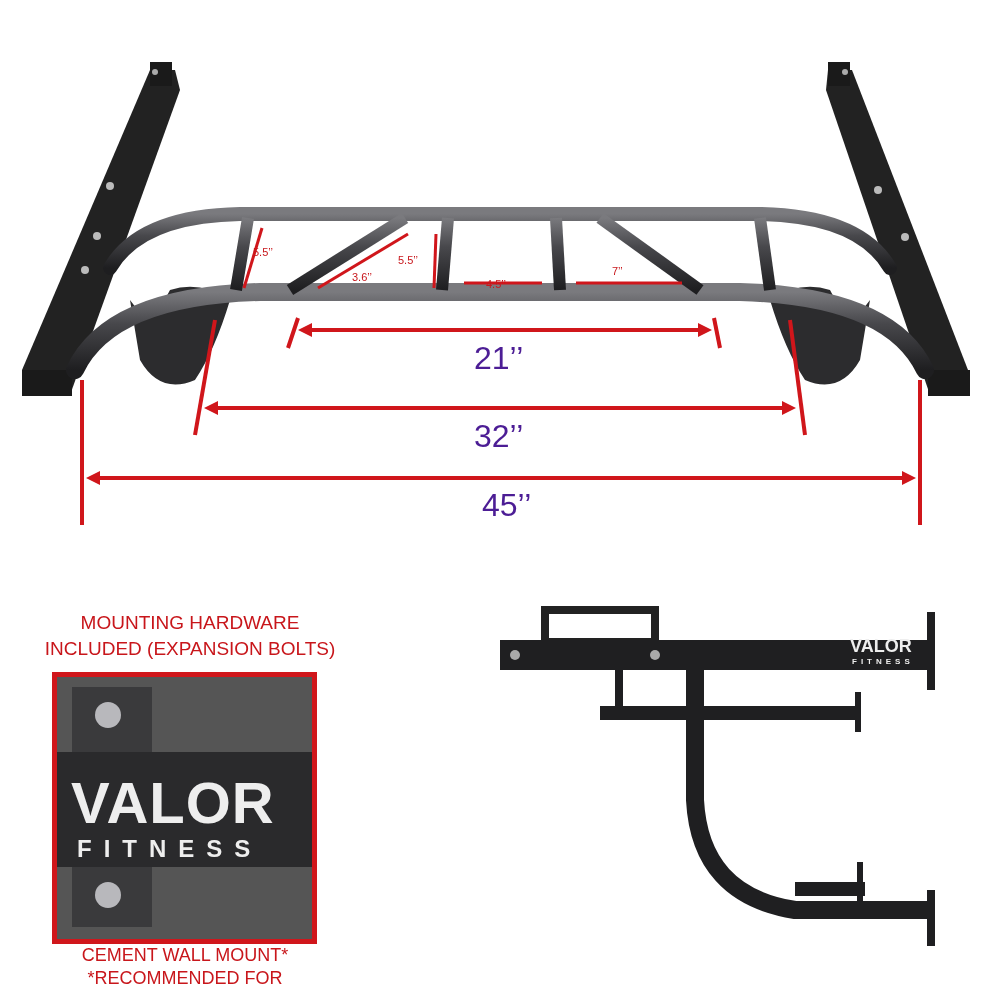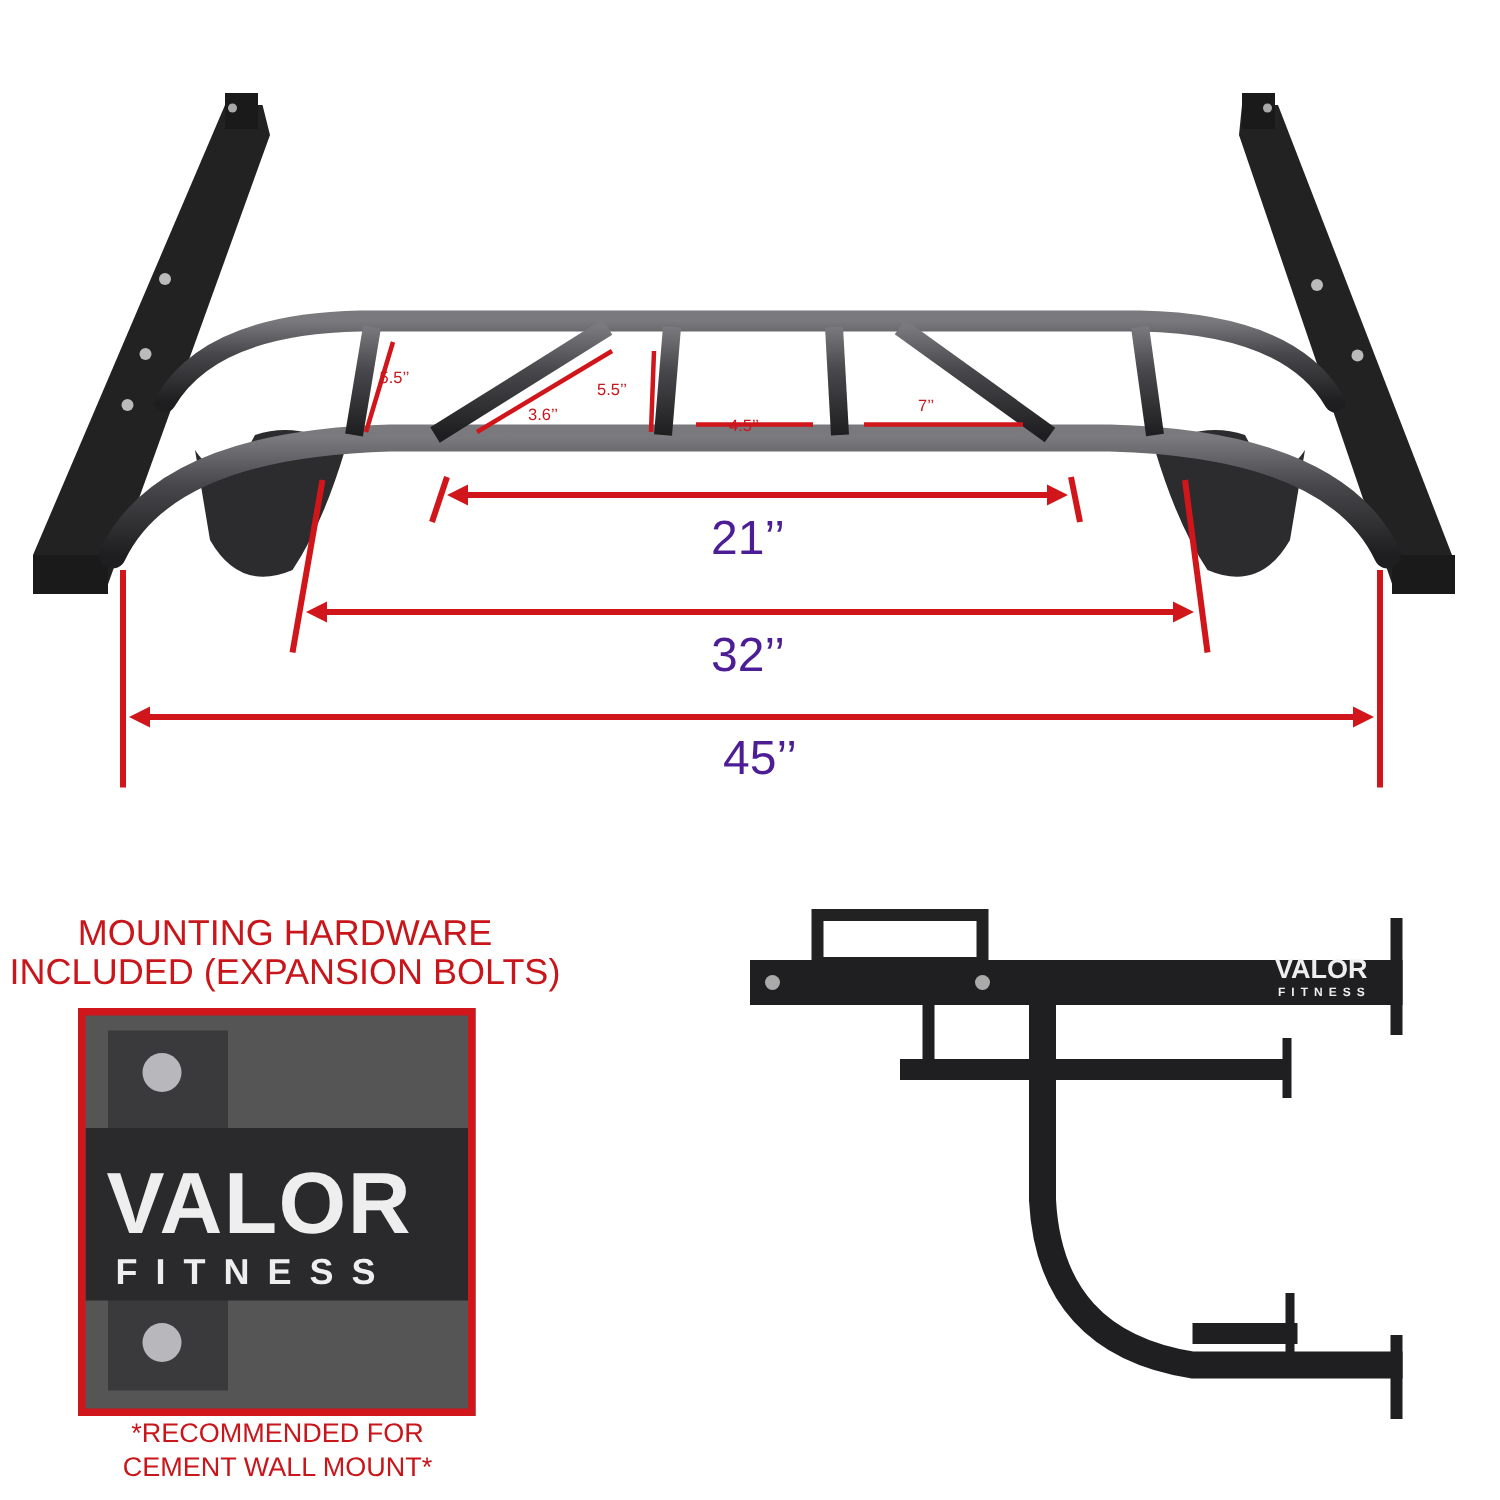--- a/index.html
+++ b/index.html
@@ -1,20 +1,20 @@
 <!DOCTYPE html>
 <html><head>
 <meta charset="utf-8">
 <style>
   html,body{margin:0;padding:0;background:#fff;}
   body{width:1000px;height:1000px;position:relative;overflow:hidden;font-family:"Liberation Sans",sans-serif;}
   .abs{position:absolute;}
   .dimlabel{position:absolute;font-size:32px;color:#4c1d95;}
   .smlabel{position:absolute;font-size:11px;color:#c8161b;}
-  .caption{position:absolute;text-align:center;color:#c8161b;font-size:24px;line-height:26px;}
+  .caption{position:absolute;text-align:center;color:#c8161b;font-size:19px;line-height:26px;}
   .inset{position:absolute;left:52px;top:672px;width:255px;height:262px;border:5px solid #d0161b;background:#555;overflow:hidden;}
 </style>
 </head>
 <body>
 
 <svg class="abs" style="left:0;top:0" width="1000" height="540" viewBox="0 0 1000 540">
   <defs>
     <linearGradient id="tube" x1="0" y1="0" x2="0" y2="1">
       <stop offset="0" stop-color="#7a7a7e"></stop>
         <stop offset="0.4" stop-color="#48484c"></stop>
@@ -94,22 +94,22 @@
 <div class="inset">
   <div class="abs" style="left:15px;top:10px;width:80px;height:240px;background:#3a3a3c;"></div>
   <div class="abs" style="left:38px;top:25px;width:26px;height:26px;border-radius:50%;background:#b8b8bc;"></div>
   <div class="abs" style="left:38px;top:205px;width:26px;height:26px;border-radius:50%;background:#b8b8bc;"></div>
   <div class="abs" style="left:0;top:75px;width:255px;height:115px;background:#2a2a2c;"></div>
   <div class="abs" style="left:14px;top:92px;font-size:58px;font-weight:bold;color:#eee;letter-spacing:1px;">VALOR</div>
   <div class="abs" style="left:20px;top:158px;font-size:24px;font-weight:bold;color:#eee;letter-spacing:12px;">FITNESS</div>
 </div>
 
 <div class="caption" style="left:40px;top:944px;width:290px;font-size:18px;line-height:23px;">
+  <div>CEMENT WALL MOUNT*</div>
   <div>*RECOMMENDED FOR</div>
-  <div>CEMENT WALL MOUNT*</div>
 </div>
 
 <svg class="abs" style="left:495px;top:600px" width="450" height="390" viewBox="0 0 450 390">
   <rect x="50" y="10" width="110" height="32" fill="none" stroke="#222" stroke-width="8"></rect>
   <rect x="5" y="40" width="435" height="30" fill="#1f1f21"></rect>
   <rect x="432" y="12" width="8" height="78" fill="#1f1f21"></rect>
   <circle cx="20" cy="55" r="5" fill="#aaa"></circle>
     <circle cx="160" cy="55" r="5" fill="#aaa"></circle>
   <rect x="105" y="106" width="260" height="14" fill="#1f1f21"></rect>
   <rect x="360" y="92" width="6" height="40" fill="#1f1f21"></rect>

